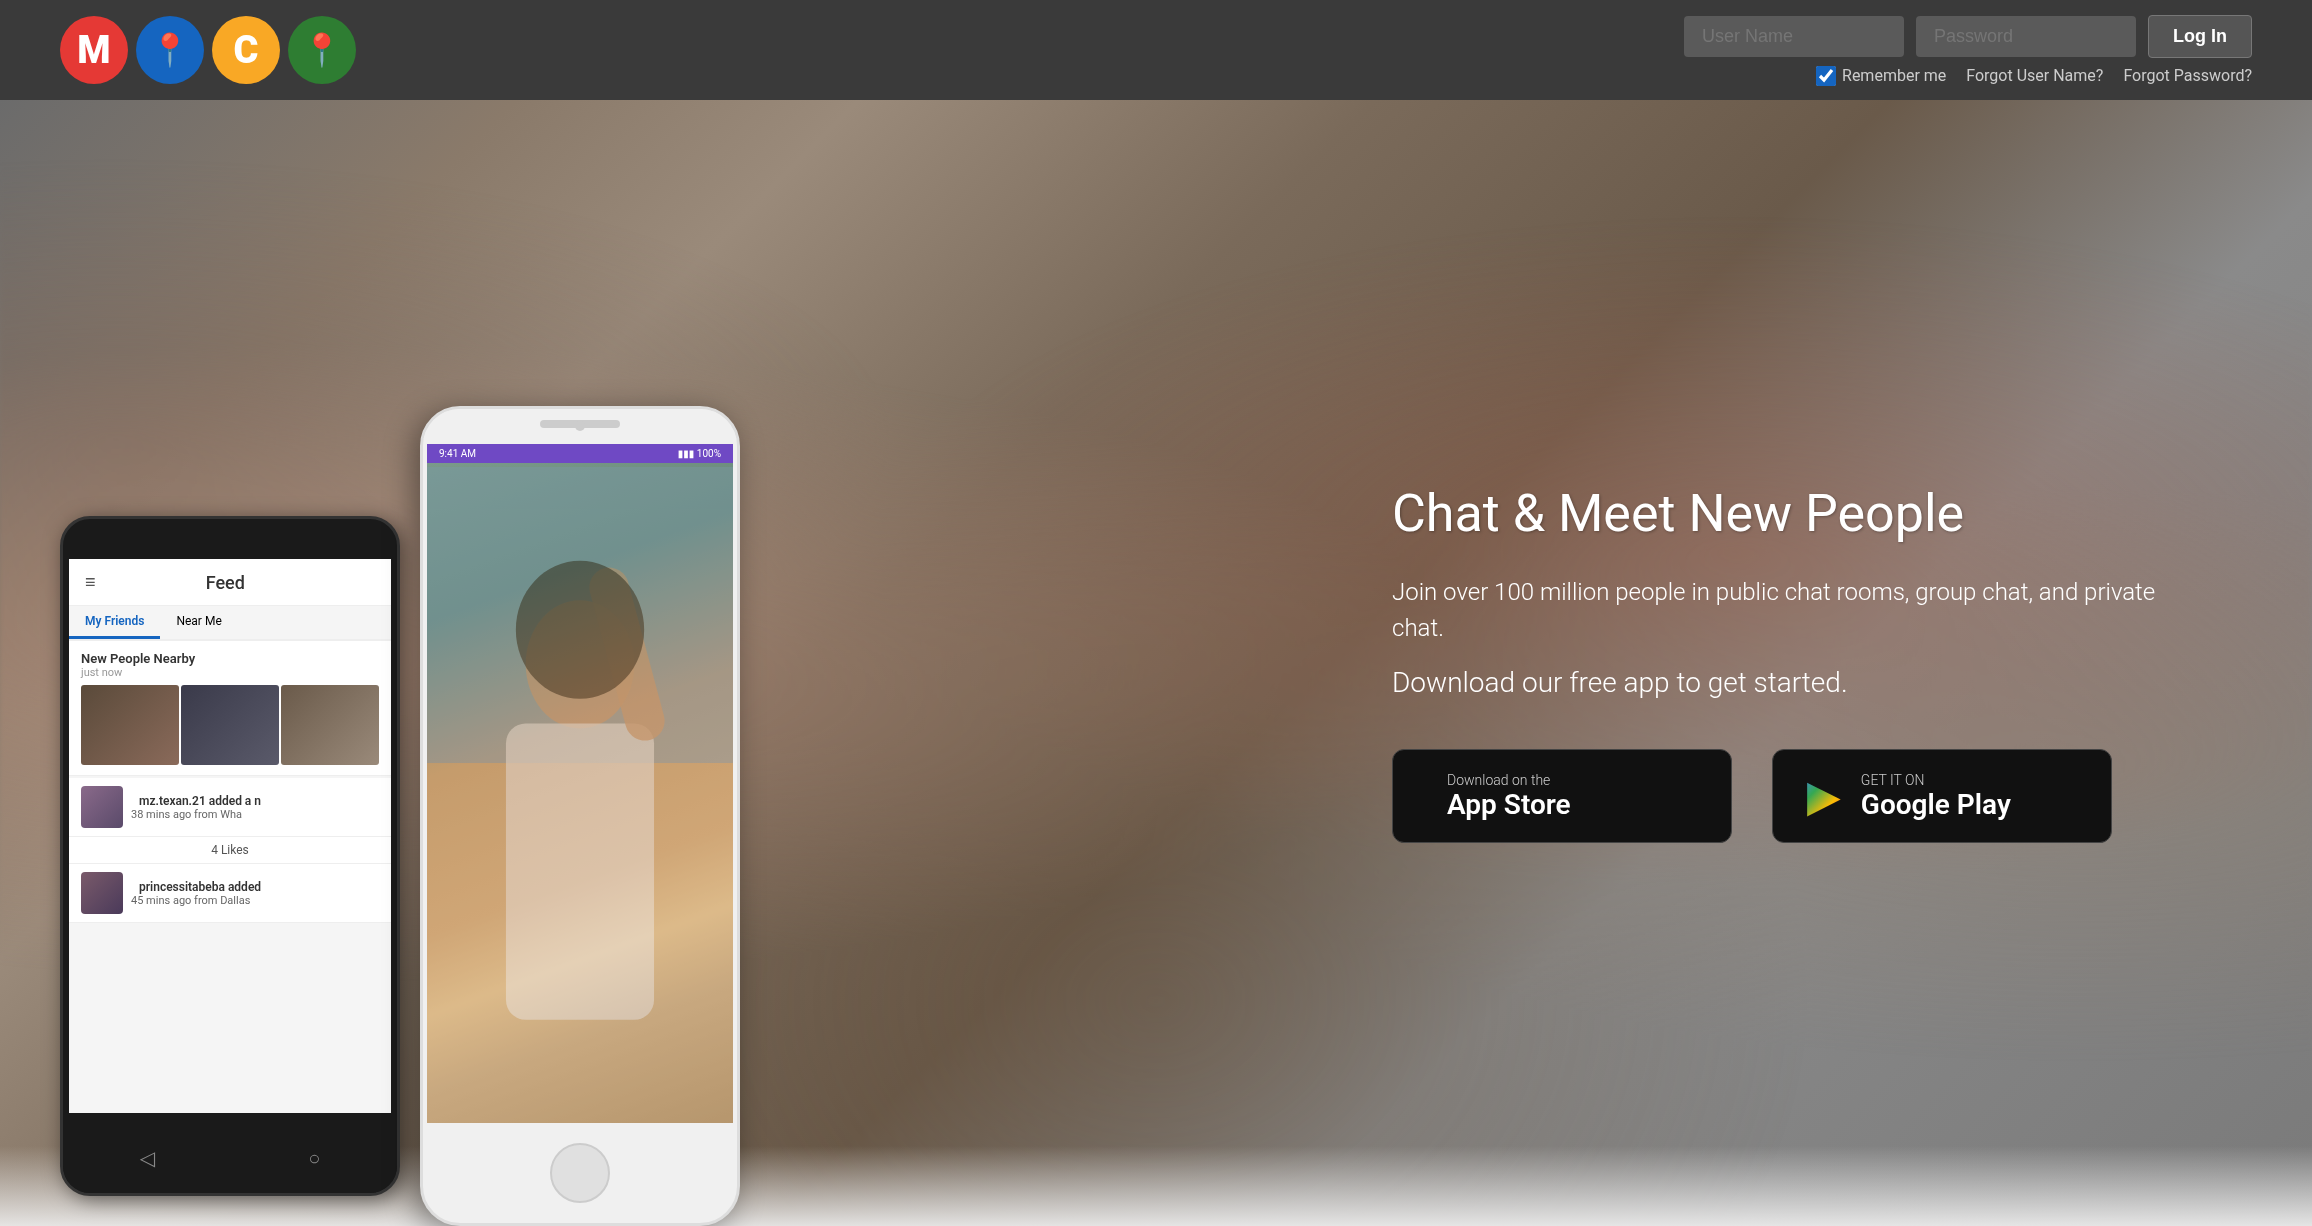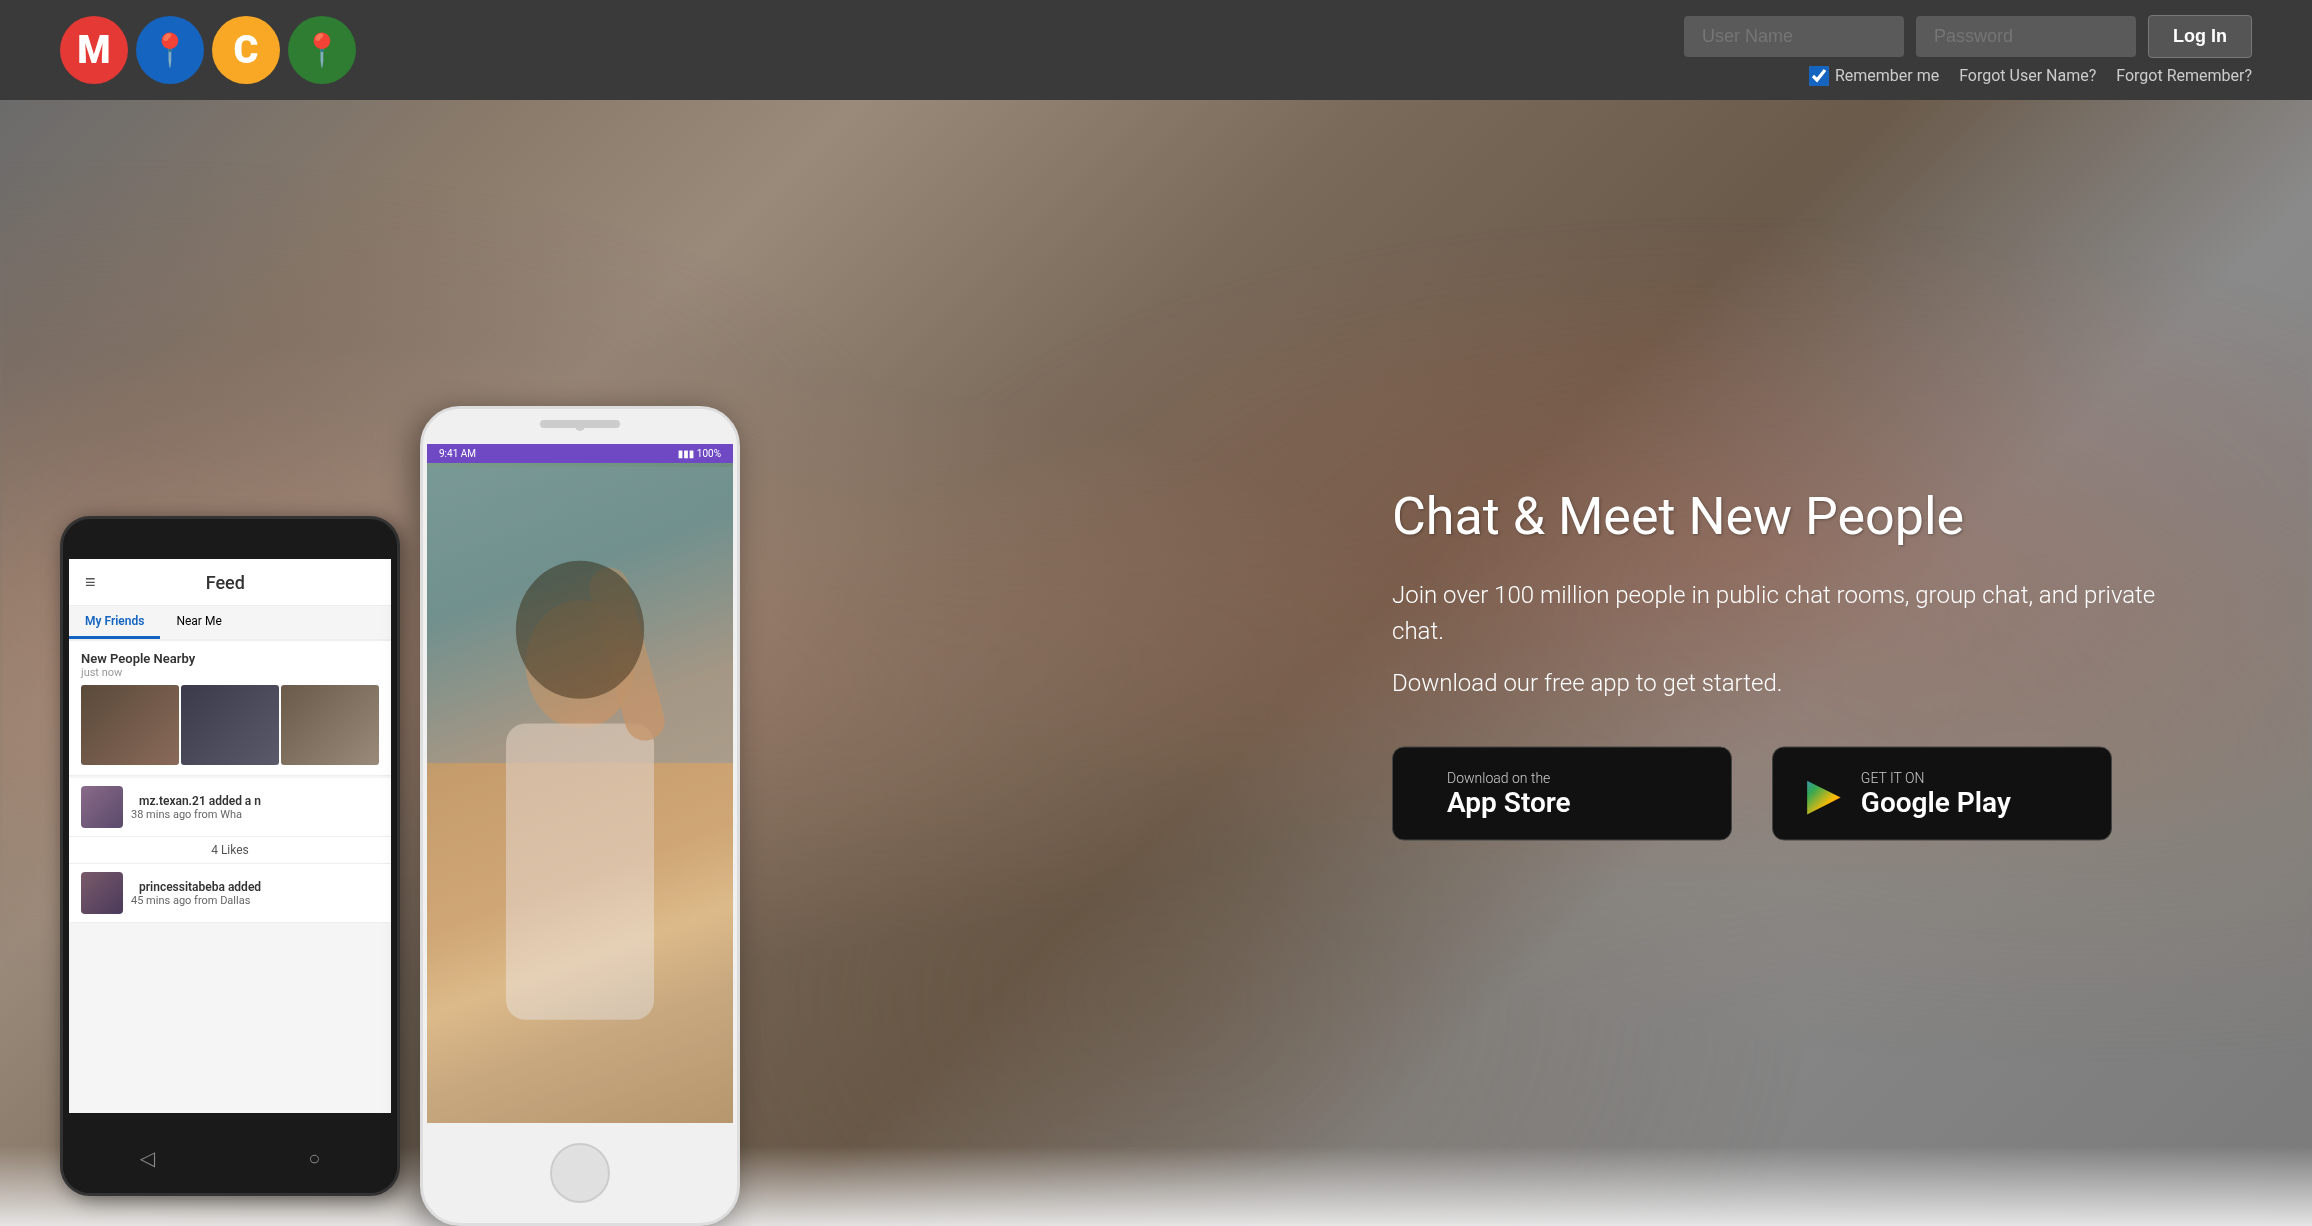--- a/index.html
+++ b/index.html
@@ -380,21 +380,21 @@
     }
 
     .hero-desc {
       font-size: 24px;
       line-height: 1.5;
       margin-bottom: 20px;
       font-weight: 300;
     }
 
     .hero-cta {
-      font-size: 24px;
+      font-size: 28px;
       font-weight: 300;
       margin-bottom: 50px;
     }
 
     .store-buttons {
       display: flex;
       gap: 40px;
     }
 
     .store-btn {
@@ -466,21 +466,21 @@
       <input class="auth-input" type="text" placeholder="User Name" style="">
       <input class="auth-input" type="password" placeholder="Password" style="">
       <button class="login-btn">Log In</button>
     </div>
     <div class="auth-bottom">
       <div class="remember-area">
         <input type="checkbox" class="remember-checkbox" checked="" style="">
         <span>Remember me</span>
       </div>
       <a class="auth-link">Forgot User Name?</a>
-      <a class="auth-link">Forgot Remember?</a>
+      <a class="auth-link">Forgot Password?</a>
     </div>
   </div>
 </div>
 
 <div class="hero">
   <div class="hero-bg"></div>
   <div class="hero-bg-people"></div>
 
   <div class="phones-container">
 

